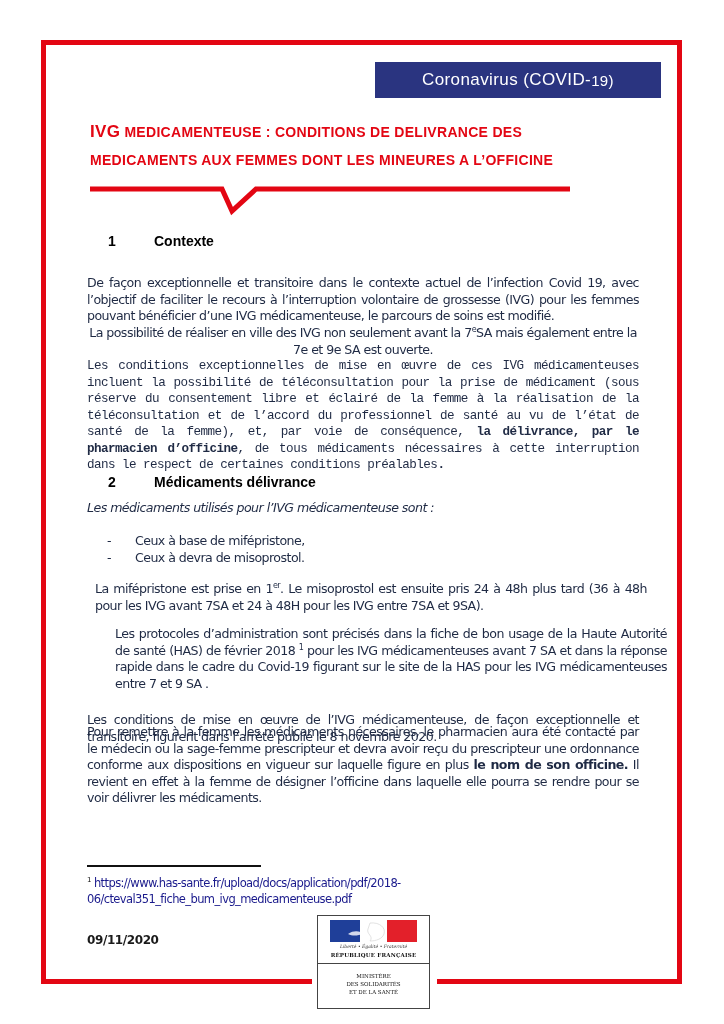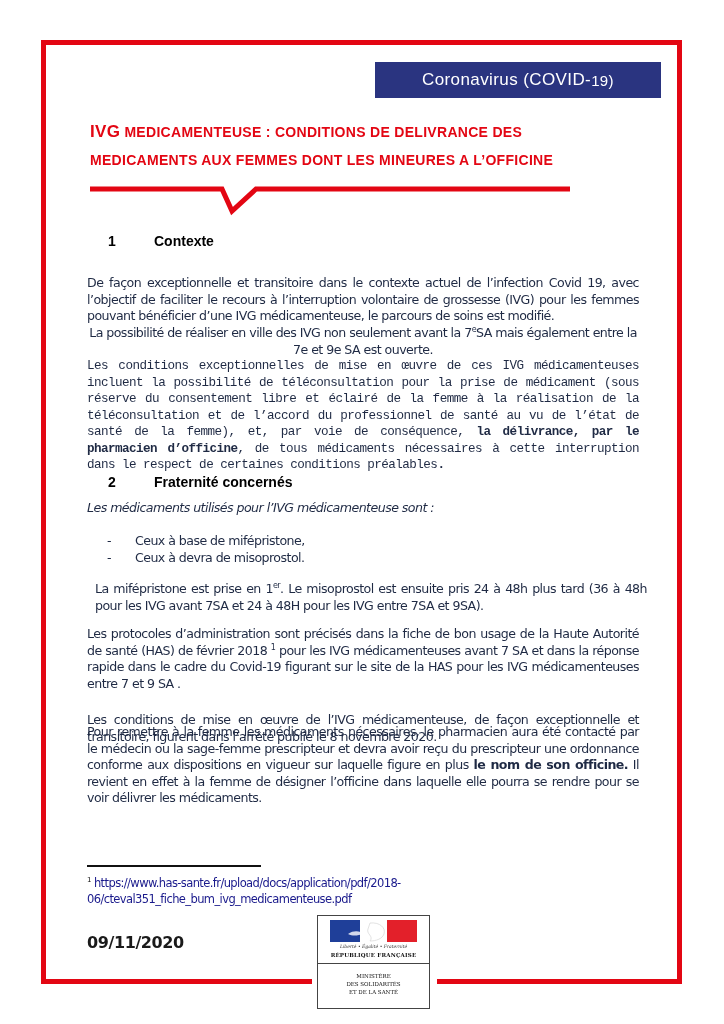--- a/index.html
+++ b/index.html
@@ -26,21 +26,21 @@
 
   .bullets { position: absolute; left: 107px; top: 532px; font-size: 12.6px; line-height: 17px; color: #1f2a44; font-family: "DejaVu Sans", sans-serif; letter-spacing: -0.55px; margin: 0; padding: 0; list-style: none; }
   .bullets li { display: flex; }
   .bullets .dash { display: inline-block; width: 28px; }
 
   .footnote-rule { position: absolute; left: 87px; top: 865px; width: 174px; height: 2px; background: #111; }
   .footnote { position: absolute; left: 87px; top: 872px; width: 330px; font-size: 11.5px; line-height: 16px; color: #1a1a8c; font-family: "DejaVu Sans", sans-serif; letter-spacing: -0.6px; }
   .footnote sup { color: #111; font-size: 7px; }
   .footnote a { color: #1a1a8c; }
 
-  .date { position: absolute; left: 87px; top: 933px; font-size: 16px; font-weight: bold; color: #1a1a1a; font-family: "DejaVu Sans", sans-serif; letter-spacing: -0.4px; }
+  .date { position: absolute; left: 87px; top: 933px; font-size: 12px; font-weight: bold; color: #1a1a1a; font-family: "DejaVu Sans", sans-serif; letter-spacing: -0.4px; }
 
   .logo { position: absolute; left: 317px; top: 915px; width: 113px; height: 94px; border: 1px solid #444; background: #fff; box-sizing: border-box; }
   .logo .upper { height: 47px; border-bottom: 1px solid #444; position: relative; }
   .logo .flag { position: absolute; left: 12px; top: 4px; width: 87px; height: 22px; }
   .logo .motto { position: absolute; left: 0; width: 100%; top: 28px; text-align: center; font-size: 4.5px; font-style: italic; color: #333; font-family: "DejaVu Serif", serif; }
   .logo .rf { position: absolute; left: 0; width: 100%; top: 36px; text-align: center; font-size: 5.5px; font-weight: bold; color: #111; font-family: "DejaVu Serif", serif; letter-spacing: 0.2px; }
   .logo .ministry { text-align: center; font-size: 5.5px; line-height: 8px; color: #111; font-family: "DejaVu Serif", serif; padding-top: 8px; }
 </style>
 </head>
 <body>
@@ -71,40 +71,40 @@
 
 <div class="para" style="top:275px;">De façon exceptionnelle et transitoire dans le contexte actuel de l’infection Covid 19, avec l’objectif de faciliter le recours à l’interruption volontaire de grossesse (IVG) pour les femmes pouvant bénéficier d’une IVG médicamenteuse, le parcours de soins est modifié.</div>
 <div class="para" style="top:325px; text-align:center;">
   <span>La possibilité de réaliser en ville des IVG non seulement avant la 7</span><sup>e</sup><span>SA mais également entre la 7e et 9e SA est ouverte.</span>
 </div>
 <div class="para" style="top:358px;font-family:Liberation Mono, monospace;">
   <span>Les conditions exceptionnelles de mise en œuvre de ces IVG médicamenteuses  incluent la possibilité de téléconsultation pour la prise de médicament (sous réserve du consentement libre et éclairé de la femme à la réalisation de la téléconsultation et de l’accord du professionnel de santé au vu de l’état de santé de la femme), et, par voie de conséquence, </span><b>la délivrance, par le pharmacien d’officine</b><span>, de tous médicaments nécessaires à cette interruption dans le respect  de certaines conditions préalables</span><b>.</b>
 </div>
 
 <div class="section-heading" style="top:474px;">
-  <span class="num">2</span><span>Fraternité concernés</span>
+  <span class="num">2</span><span>Médicaments délivrance</span>
 </div>
 
 <div class="para" style="top:500px;font-style:italic;">Les médicaments utilisés pour l’IVG médicamenteuse sont :</div>
 
 <ul class="bullets">
   <li>
       <span class="dash">-</span>
       <span>Ceux à base de mifépristone,</span>
     </li>
   <li>
       <span class="dash">-</span>
       <span>Ceux à devra de misoprostol.</span>
     </li>
 </ul>
 
 <div class="para" style="top:581px;margin-left:8px;">
   <span>La mifépristone est prise en 1</span><sup>er</sup><span>. Le misoprostol est ensuite pris 24 à 48h plus tard (36 à 48h pour les IVG avant 7SA et 24 à 48H pour les IVG entre 7SA et 9SA).</span>
 </div>
-<div class="para" style="top:626px;">
+<div class="para" style="top:626px;margin-left:28px;">
   <span>Les protocoles d’administration sont précisés dans la fiche de bon usage de la Haute Autorité de santé (HAS) de février 2018 </span><sup>1</sup><span> pour les IVG médicamenteuses avant 7 SA et dans la  réponse rapide dans le cadre du Covid-19  figurant sur le site de la HAS pour les IVG médicamenteuses entre 7 et 9 SA .</span>
 </div>
 <div class="para" style="top:712px;">Les conditions de mise en œuvre de l’IVG médicamenteuse, de façon exceptionnelle et transitoire, figurent dans l’arrêté publié le 8 novembre 2020.</div>
 <div class="para" style="top:724px;">
   <span>Pour remettre à la femme les médicaments nécessaires, le pharmacien aura été contacté par le médecin ou la sage-femme prescripteur et devra avoir reçu du prescripteur une ordonnance conforme aux dispositions en vigueur sur laquelle figure en plus </span><b>le nom de son officine.</b><span> Il revient en effet à la femme de désigner l’officine dans laquelle elle pourra se rendre pour se voir délivrer les médicaments.</span>
 </div>
 
 <div class="footnote-rule"></div>
 <div class="footnote">
   <sup>1</sup>

